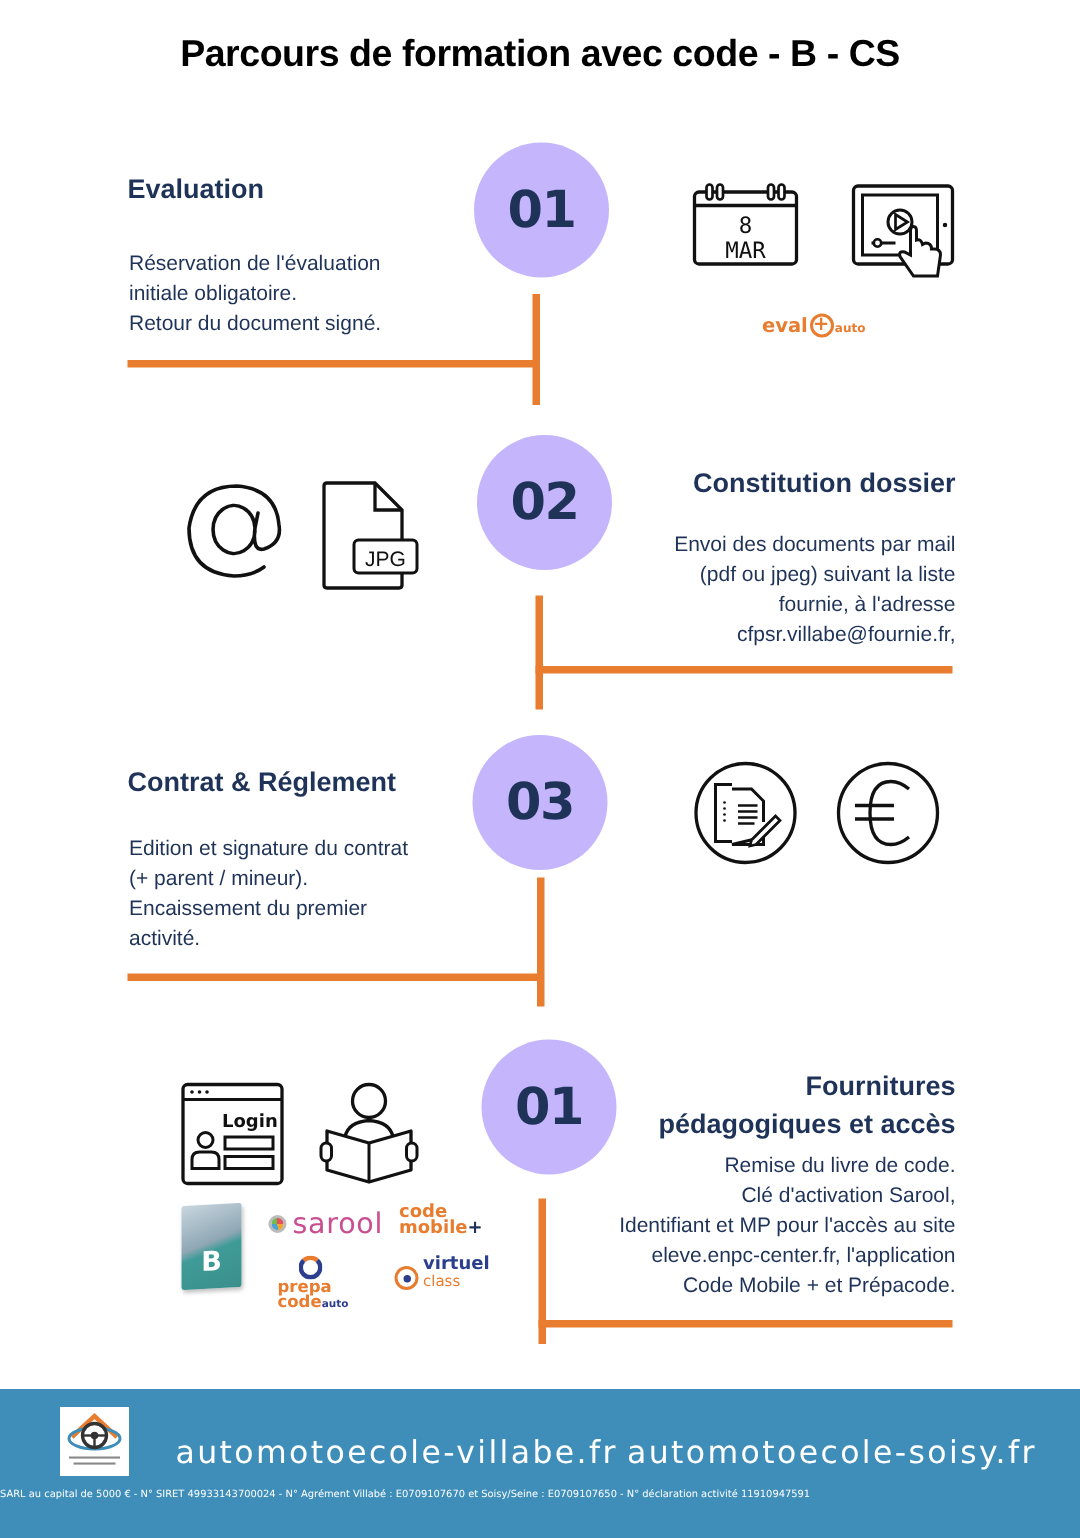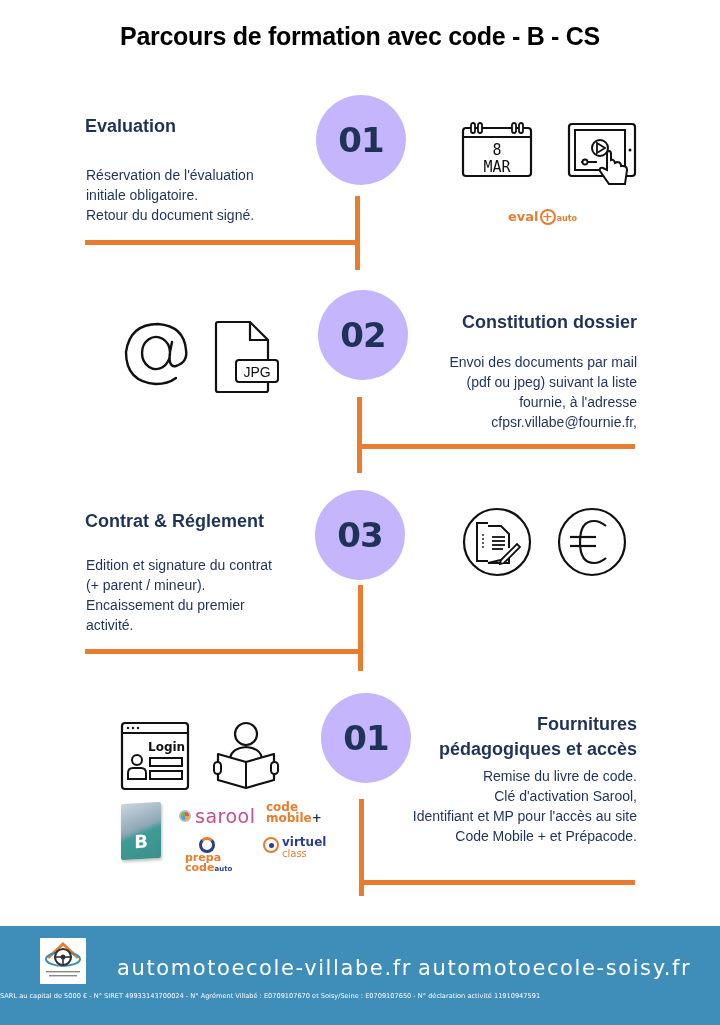--- a/index.html
+++ b/index.html
@@ -149,20 +149,21 @@
 <section>
   <div class="circle" style="left:321px;top:693px;">01</div>
   <div class="heading right" style="right:83px;top:712px;line-height:25px;">
     <div>Fournitures</div>
     <div>pédagogiques et accès</div>
   </div>
   <div class="body-text right" style="right:83px;top:766px;">
     <div>Remise du livre de code.</div>
     <div>Clé d'activation Sarool,</div>
     <div>Identifiant et MP pour l'accès au site</div>
+    <div>eleve.enpc-center.fr, l'application</div>
     <div>Code Mobile + et Prépacode.</div>
   </div>
   <div class="vline" style="left:359px;top:799px;height:97px;"></div>
   <div class="hline" style="left:359px;top:880px;width:276px;"></div>
 
   <div class="icon" style="left:120px;top:721px;">
     <svg width="70" height="70" viewBox="0 0 70 70">
       <rect x="2" y="2" width="66" height="66" rx="3" fill="none" stroke="#111" stroke-width="2.2"></rect>
       <line x1="2" y1="12" x2="68" y2="12" stroke="#111" stroke-width="2"></line>
       <circle cx="8" cy="7" r="1.2" fill="#111"></circle>
@@ -202,21 +203,21 @@
   </div>
 
   <div class="brand" style="left:185px;top:837px;display:flex;align-items:center;flex-direction:column;">
     <span style="display:inline-block;width:16px;height:16px;border:3px solid #2c3f8f;border-radius:50%;border-top-color:#e87c2f;margin-right:4px;"></span>
     <span style="color:#e87c2f;font-size:11px;line-height:10px;display:inline-block;">
       <span style="display:block;">prepa</span>
       <span>code</span><span style="color:#2c3f8f;font-size:7px;">auto</span>
     </span>
   </div>
 
-  <div class="brand" style="left:263px;top:837px;display:flex;align-items:flex-start;">
+  <div class="brand" style="left:263px;top:837px;display:flex;align-items:flex-end;">
     <span style="display:inline-block;width:16px;height:16px;border:2px solid #e87c2f;border-radius:50%;position:relative;margin-right:3px;">
       <span style="position:absolute;left:4px;top:4px;width:5px;height:5px;border-radius:50%;background:#2c3f8f;"></span>
     </span>
     <span style="display:inline-block;line-height:10px;">
       <span style="display:block;color:#2c3f8f;font-size:12px;">virtuel</span>
       <span style="color:#e87c2f;font-size:10px;font-weight:normal;">class</span>
     </span>
   </div>
 </section>
 

